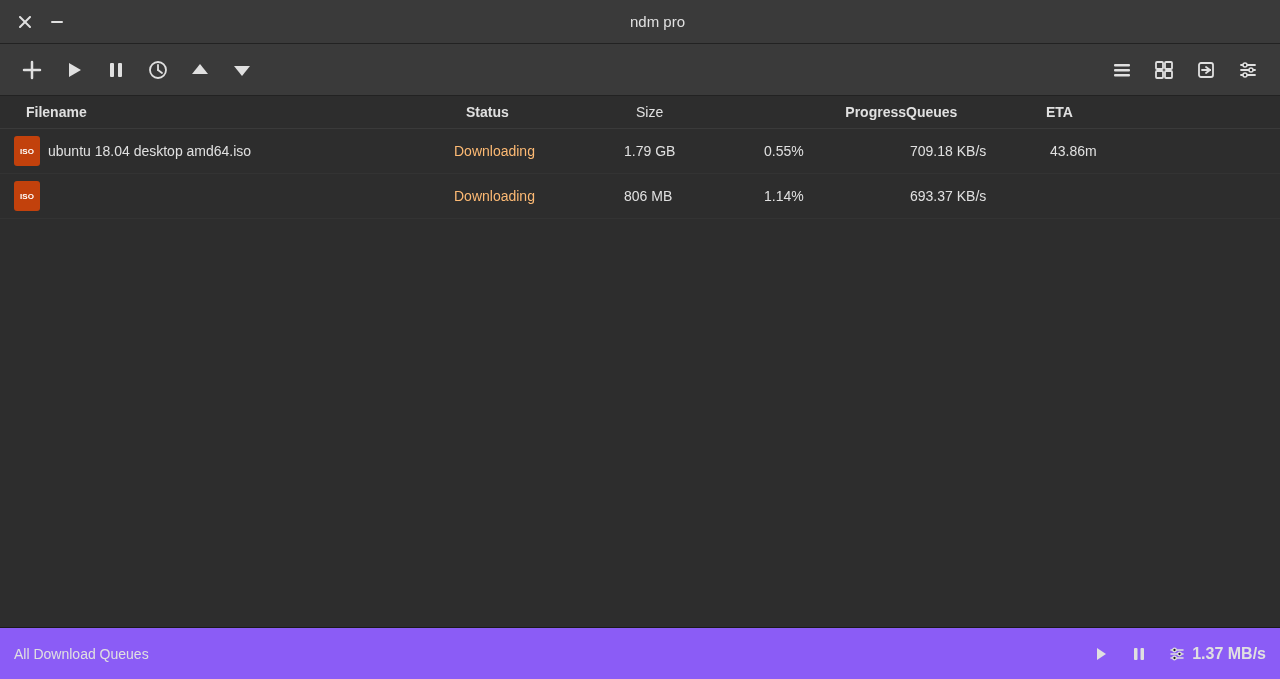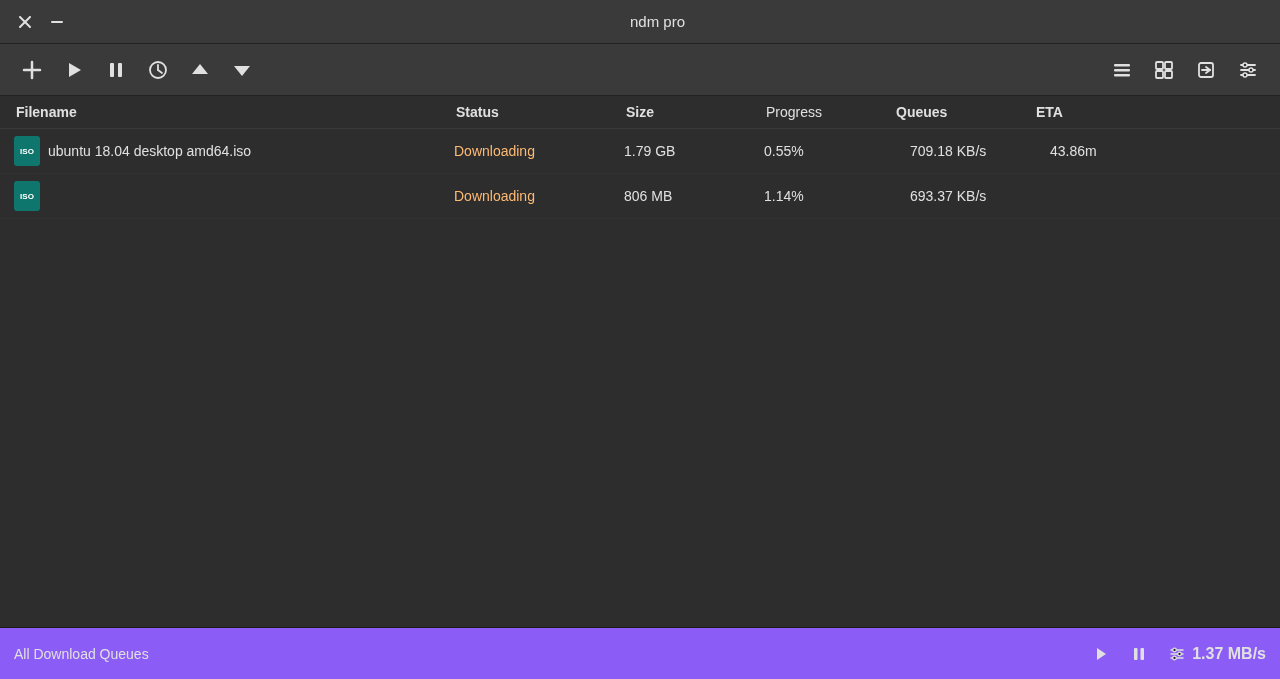--- a/index.html
+++ b/index.html
@@ -92,51 +92,51 @@
       justify-content: center;
       color: #e0e0e0;
       border-radius: 4px;
       font-size: 18px;
     }
 
     
     .table-header {
       display: flex;
       align-items: center;
-      padding: 8px 16px;
+      padding: 8px 26px;
       background: #2d2d2d;
       border-bottom: 1px solid #3a3a3a;
       flex-shrink: 0;
     }
 
     .col-filename { flex: 0 0 440px; font-weight: 700; font-size: 14px; }
     .col-status   { flex: 0 0 170px; font-weight: 700; font-size: 14px; }
-    .col-size     { flex: 0 0 140px; font-weight: 700; font-size: 14px; }
-    .col-progress { flex: 0 0 130px; font-weight: 400; font-size: 14px; }
+    .col-size     { flex: 0 0 140px; font-weight: 400; font-size: 14px; }
+    .col-progress { flex: 0 0 130px; font-weight: 700; font-size: 14px; text-align: right; }
     .col-speed    { flex: 0 0 140px; font-weight: 700; font-size: 14px; }
     .col-eta      { flex: 1;          font-weight: 700; font-size: 14px; }
 
     
     .table-body {
       flex: 1;
       overflow-y: auto;
       background: #2d2d2d;
     }
 
     .table-row {
       display: flex;
       align-items: center;
       padding: 7px 14px;
       border-bottom: 1px solid #333;
     }
 
     .file-icon {
       width: 26px;
       height: 30px;
-      background: #0f766e;
+      background: #c2410c;
       border-radius: 3px;
       display: flex;
       align-items: center;
       justify-content: center;
       font-size: 8px;
       font-weight: 700;
       color: white;
       margin-right: 8px;
       flex-shrink: 0;
       letter-spacing: 0;

